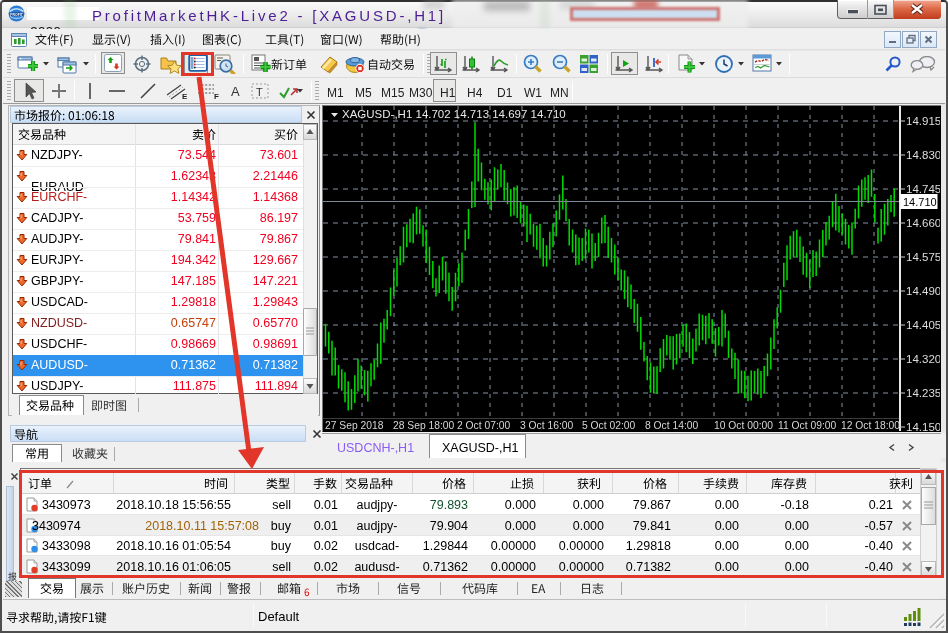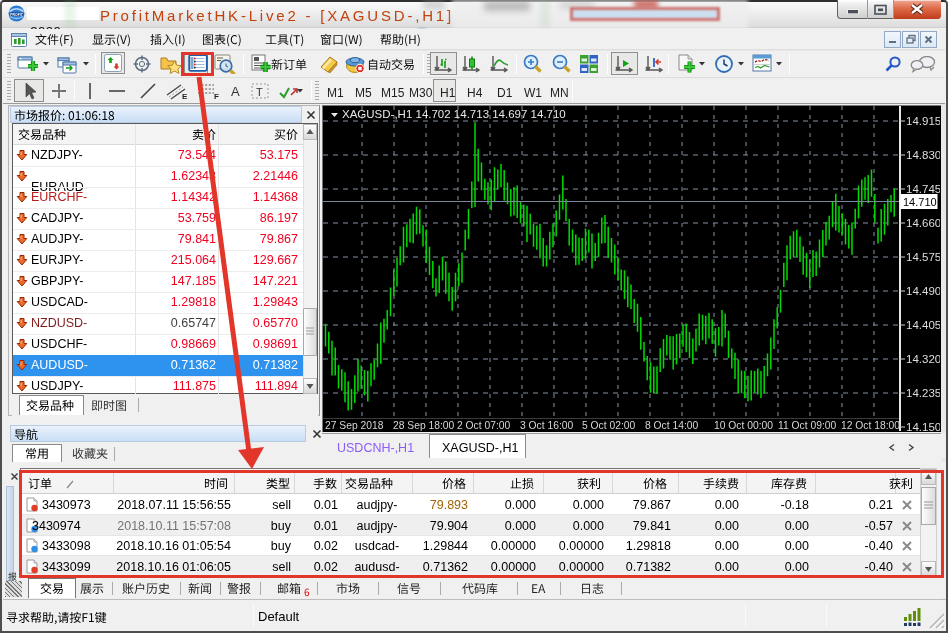--- a/index.html
+++ b/index.html
@@ -5,21 +5,21 @@
     <div style="position:absolute;left:0;top:0;width:948px;height:633px;border:2px solid #4e4e4e;border-top:2px solid #303030;border-radius:4px 4px 0 0;pointer-events:none"></div>
     <svg style="position:absolute;left:8px;top:5px" width="18" height="18" viewBox="0 0 18 18">
       <circle cx="8.5" cy="8.5" r="8" fill="#2a7bd4"></circle>
       <path d="M1.5 6.5 Q8.5 1 15.5 6.5" stroke="#bfdcf5" stroke-width="1.6" fill="none"></path>
       <path d="M2 11.5 Q8.5 15.5 15 11.5" stroke="#9cc6ec" stroke-width="1.4" fill="none"></path>
       <rect x="1.5" y="7.5" width="14" height="3.6" rx="1.8" fill="#0d3f86"></rect>
       <text x="8.5" y="10.6" font-size="3.4" fill="#fff" font-family="Liberation Sans" text-anchor="middle" font-weight="bold">PROFIT</text>
     </svg>
     <div style="position:absolute;left:27px;top:7px;width:72px;height:13px;background:#fff;filter:blur(0.5px)"></div>
     <div style="position:absolute;left:30px;top:24px;font:400 14px 'Liberation Sans',sans-serif;color:#1a1a1a;letter-spacing:0;white-space:nowrap;line-height:16px">2000</div>
-    <div style="position:absolute;left:100px;top:7px;font:400 15px 'Liberation Sans',sans-serif;color:#c2410c;letter-spacing:2.8px;white-space:nowrap;line-height:17px">ProfitMarketHK-Live2 - [XAGUSD-,H1]</div>
+    <div style="position:absolute;left:92px;top:7px;font:400 15px 'Liberation Sans',sans-serif;color:#4c1d95;letter-spacing:2.8px;white-space:nowrap;line-height:17px">ProfitMarketHK-Live2 - [XAGUSD-,H1]</div>
     <div style="position:absolute;left:452px;top:0px;width:296px;height:29px;background:rgba(238,238,238,0.8);filter:blur(2px)"></div>
     <div style="position:absolute;left:423px;top:0px;width:22px;height:9px;background:rgba(150,150,150,0.4);filter:blur(3px)"></div>
     <div style="position:absolute;left:484px;top:1px;width:46px;height:10px;background:rgba(125,125,125,0.45);filter:blur(3px)"></div>
     <div style="position:absolute;left:560px;top:1px;width:34px;height:8px;background:rgba(150,150,150,0.3);filter:blur(3px)"></div>
     <div style="position:absolute;left:634px;top:0px;width:24px;height:9px;background:rgba(196,74,64,0.75);filter:blur(2.5px)"></div>
     <div style="position:absolute;left:570px;top:7px;width:150px;height:14px;background:#ccdff0;border:3px solid rgba(205,80,70,0.75);filter:blur(1.2px)"></div>
     <div style="position:absolute;left:418px;top:29px;width:8px;height:11px;background:rgba(90,130,200,0.8);filter:blur(1.5px)"></div>
     <div style="position:absolute;left:64px;top:0px;width:12px;height:28px;background:rgba(140,200,140,0.18);filter:blur(2px)"></div>
     <div style="position:absolute;left:540px;top:0px;width:10px;height:28px;background:rgba(140,190,140,0.15);filter:blur(2px)"></div>
     <div style="position:absolute;left:837px;top:0;width:104px;height:19px;border:1px solid #606060;border-top:0;border-radius:0 0 4px 4px;background:linear-gradient(#fcfcfc,#e6e6e6 40%,#cfcfcf);box-shadow:inset 0 1px 0 #fff"></div>
@@ -325,21 +325,21 @@
       <path transform="scale(0.01200,-0.01200)" fill="#000" d="M531 120C664 60 801 -16 883 -77L931 -20C846 40 704 116 571 173ZM220 595C289 565 374 517 416 482L458 539C415 573 329 618 261 645ZM110 449C178 421 262 375 304 342L346 398C303 431 218 474 151 499ZM67 301V231H464C409 106 295 26 53 -19C67 -34 86 -63 92 -82C366 -27 487 74 543 231H937V301H563C585 397 590 510 594 642H518C515 506 511 393 487 301ZM849 776V774H111V703H825C802 650 773 597 748 559L809 528C850 586 895 676 931 758L876 780L863 776Z M1723 451V-78H1800V451ZM1440 450V313C1440 218 1429 65 1284 -36C1302 -48 1327 -71 1339 -88C1497 30 1515 197 1515 312V450ZM1597 842C1547 715 1435 565 1257 464C1274 451 1295 423 1304 406C1447 490 1549 602 1618 716C1697 596 1810 483 1918 419C1930 438 1953 465 1970 479C1853 541 1727 663 1655 784L1676 829ZM1268 839C1216 688 1130 538 1037 440C1051 423 1073 384 1081 366C1110 398 1139 435 1166 475V-80H1241V599C1279 669 1313 744 1340 818Z"></path>
     </svg>
     <div style="position:absolute;left:135px;top:124px;width:1px;height:270px;background:#e4e4e4"></div>
     <div style="position:absolute;left:218px;top:124px;width:1px;height:270px;background:#e4e4e4"></div>
     <svg style="position:absolute;left:16px;top:149px" width="12" height="12" viewBox="0 0 12 12">
       <path d="M4 1.5 H8 V5.5 H10.8 L6 11 L1.2 5.5 H4 Z" fill="#ef6a2a" stroke="#942800" stroke-width="1"></path>
       <path d="M5 3 v3" stroke="#ffc09a" stroke-width="1"></path>
     </svg>
     <div style="position:absolute;left:31px;top:148px;font:400 12.5px 'Liberation Sans',sans-serif;color:#000;letter-spacing:0;white-space:nowrap;line-height:14.5px">NZDJPY-</div>
     <div style="position:absolute;right:732px;top:148px;font:400 12.5px 'Liberation Sans',sans-serif;color:#f00120;letter-spacing:0;white-space:nowrap;line-height:14.5px">73.544</div>
-    <div style="position:absolute;right:650px;top:148px;font:400 12.5px 'Liberation Sans',sans-serif;color:#f00120;letter-spacing:0;white-space:nowrap;line-height:14.5px">53.175</div>
+    <div style="position:absolute;right:650px;top:148px;font:400 12.5px 'Liberation Sans',sans-serif;color:#f00120;letter-spacing:0;white-space:nowrap;line-height:14.5px">73.601</div>
     <div style="position:absolute;left:13px;top:166px;width:290px;height:1px;background:#ececec"></div>
     <svg style="position:absolute;left:16px;top:170px" width="12" height="12" viewBox="0 0 12 12">
       <path d="M4 1.5 H8 V5.5 H10.8 L6 11 L1.2 5.5 H4 Z" fill="#ef6a2a" stroke="#942800" stroke-width="1"></path>
       <path d="M5 3 v3" stroke="#ffc09a" stroke-width="1"></path>
     </svg>
     <div style="position:absolute;left:31px;top:180px;font:400 12.5px 'Liberation Sans',sans-serif;color:#000000;letter-spacing:0;white-space:nowrap;line-height:14.5px">EURAUD-</div>
     <div style="position:absolute;right:732px;top:169px;font:400 12.5px 'Liberation Sans',sans-serif;color:#f00120;letter-spacing:0;white-space:nowrap;line-height:14.5px">1.62343</div>
     <div style="position:absolute;right:650px;top:169px;font:400 12.5px 'Liberation Sans',sans-serif;color:#f00120;letter-spacing:0;white-space:nowrap;line-height:14.5px">2.21446</div>
     <div style="position:absolute;left:13px;top:187px;width:290px;height:1px;background:#ececec"></div>
     <svg style="position:absolute;left:16px;top:191px" width="12" height="12" viewBox="0 0 12 12">
@@ -364,21 +364,21 @@
     </svg>
     <div style="position:absolute;left:31px;top:232px;font:400 12.5px 'Liberation Sans',sans-serif;color:#000;letter-spacing:0;white-space:nowrap;line-height:14.5px">AUDJPY-</div>
     <div style="position:absolute;right:732px;top:232px;font:400 12.5px 'Liberation Sans',sans-serif;color:#f00120;letter-spacing:0;white-space:nowrap;line-height:14.5px">79.841</div>
     <div style="position:absolute;right:650px;top:232px;font:400 12.5px 'Liberation Sans',sans-serif;color:#f00120;letter-spacing:0;white-space:nowrap;line-height:14.5px">79.867</div>
     <div style="position:absolute;left:13px;top:250px;width:290px;height:1px;background:#ececec"></div>
     <svg style="position:absolute;left:16px;top:254px" width="12" height="12" viewBox="0 0 12 12">
       <path d="M4 1.5 H8 V5.5 H10.8 L6 11 L1.2 5.5 H4 Z" fill="#ef6a2a" stroke="#942800" stroke-width="1"></path>
       <path d="M5 3 v3" stroke="#ffc09a" stroke-width="1"></path>
     </svg>
     <div style="position:absolute;left:31px;top:253px;font:400 12.5px 'Liberation Sans',sans-serif;color:#000;letter-spacing:0;white-space:nowrap;line-height:14.5px">EURJPY-</div>
-    <div style="position:absolute;right:732px;top:253px;font:400 12.5px 'Liberation Sans',sans-serif;color:#f00120;letter-spacing:0;white-space:nowrap;line-height:14.5px">215.064</div>
+    <div style="position:absolute;right:732px;top:253px;font:400 12.5px 'Liberation Sans',sans-serif;color:#f00120;letter-spacing:0;white-space:nowrap;line-height:14.5px">194.342</div>
     <div style="position:absolute;right:650px;top:253px;font:400 12.5px 'Liberation Sans',sans-serif;color:#f00120;letter-spacing:0;white-space:nowrap;line-height:14.5px">129.667</div>
     <div style="position:absolute;left:13px;top:271px;width:290px;height:1px;background:#ececec"></div>
     <svg style="position:absolute;left:16px;top:275px" width="12" height="12" viewBox="0 0 12 12">
       <path d="M4 1.5 H8 V5.5 H10.8 L6 11 L1.2 5.5 H4 Z" fill="#ef6a2a" stroke="#942800" stroke-width="1"></path>
       <path d="M5 3 v3" stroke="#ffc09a" stroke-width="1"></path>
     </svg>
     <div style="position:absolute;left:31px;top:274px;font:400 12.5px 'Liberation Sans',sans-serif;color:#000;letter-spacing:0;white-space:nowrap;line-height:14.5px">GBPJPY-</div>
     <div style="position:absolute;right:732px;top:274px;font:400 12.5px 'Liberation Sans',sans-serif;color:#f00120;letter-spacing:0;white-space:nowrap;line-height:14.5px">147.185</div>
     <div style="position:absolute;right:650px;top:274px;font:400 12.5px 'Liberation Sans',sans-serif;color:#f00120;letter-spacing:0;white-space:nowrap;line-height:14.5px">147.221</div>
     <div style="position:absolute;left:13px;top:292px;width:290px;height:1px;background:#ececec"></div>
@@ -388,21 +388,21 @@
     </svg>
     <div style="position:absolute;left:31px;top:295px;font:400 12.5px 'Liberation Sans',sans-serif;color:#000;letter-spacing:0;white-space:nowrap;line-height:14.5px">USDCAD-</div>
     <div style="position:absolute;right:732px;top:295px;font:400 12.5px 'Liberation Sans',sans-serif;color:#f00120;letter-spacing:0;white-space:nowrap;line-height:14.5px">1.29818</div>
     <div style="position:absolute;right:650px;top:295px;font:400 12.5px 'Liberation Sans',sans-serif;color:#f00120;letter-spacing:0;white-space:nowrap;line-height:14.5px">1.29843</div>
     <div style="position:absolute;left:13px;top:313px;width:290px;height:1px;background:#ececec"></div>
     <svg style="position:absolute;left:16px;top:317px" width="12" height="12" viewBox="0 0 12 12">
       <path d="M4 1.5 H8 V5.5 H10.8 L6 11 L1.2 5.5 H4 Z" fill="#ef6a2a" stroke="#942800" stroke-width="1"></path>
       <path d="M5 3 v3" stroke="#ffc09a" stroke-width="1"></path>
     </svg>
     <div style="position:absolute;left:31px;top:316px;font:400 12.5px 'Liberation Sans',sans-serif;color:#7f1d1d;letter-spacing:0;white-space:nowrap;line-height:14.5px">NZDUSD-</div>
-    <div style="position:absolute;right:732px;top:316px;font:400 12.5px 'Liberation Sans',sans-serif;color:#404040;letter-spacing:0;white-space:nowrap;line-height:14.5px">0.65747</div>
+    <div style="position:absolute;right:732px;top:316px;font:400 12.5px 'Liberation Sans',sans-serif;color:#c2410c;letter-spacing:0;white-space:nowrap;line-height:14.5px">0.65747</div>
     <div style="position:absolute;right:650px;top:316px;font:400 12.5px 'Liberation Sans',sans-serif;color:#f00120;letter-spacing:0;white-space:nowrap;line-height:14.5px">0.65770</div>
     <div style="position:absolute;left:13px;top:334px;width:290px;height:1px;background:#ececec"></div>
     <svg style="position:absolute;left:16px;top:338px" width="12" height="12" viewBox="0 0 12 12">
       <path d="M4 1.5 H8 V5.5 H10.8 L6 11 L1.2 5.5 H4 Z" fill="#ef6a2a" stroke="#942800" stroke-width="1"></path>
       <path d="M5 3 v3" stroke="#ffc09a" stroke-width="1"></path>
     </svg>
     <div style="position:absolute;left:31px;top:337px;font:400 12.5px 'Liberation Sans',sans-serif;color:#000;letter-spacing:0;white-space:nowrap;line-height:14.5px">USDCHF-</div>
     <div style="position:absolute;right:732px;top:337px;font:400 12.5px 'Liberation Sans',sans-serif;color:#f00120;letter-spacing:0;white-space:nowrap;line-height:14.5px">0.98669</div>
     <div style="position:absolute;right:650px;top:337px;font:400 12.5px 'Liberation Sans',sans-serif;color:#f00120;letter-spacing:0;white-space:nowrap;line-height:14.5px">0.98691</div>
     <div style="position:absolute;left:13px;top:355px;width:290px;height:21px;background:#2e93ef"></div>
@@ -575,43 +575,43 @@
     </svg>
     <svg style="position:absolute;left:889.0px;top:488.0px;overflow:visible" width="1" height="1">
       <path transform="scale(0.01200,-0.01200)" fill="#000" d="M709 554C761 518 819 465 846 427L900 468C872 506 812 557 760 590ZM608 596V448L607 413H373V343H601C584 220 527 78 345 -34C364 -47 388 -66 401 -82C551 11 621 125 653 238C704 94 784 -17 904 -78C914 -59 937 -32 954 -18C815 43 729 176 685 343H942V413H678V448V596ZM633 840V760H373V840H299V760H62V692H299V610H373V692H633V615H707V692H942V760H707V840ZM325 590C304 566 278 541 248 517C221 548 186 578 143 606L94 566C136 538 168 509 193 478C146 447 93 418 41 396C55 383 76 361 86 346C135 368 184 395 230 425C246 396 257 365 264 334C215 265 119 190 39 156C55 142 74 117 84 99C148 134 221 192 275 251L276 211C276 109 268 38 244 9C236 -1 227 -6 213 -7C191 -10 153 -10 108 -7C121 -26 130 -53 131 -74C172 -76 209 -76 242 -70C264 -67 282 -57 295 -42C335 5 346 93 346 207C346 296 337 384 287 465C325 494 359 525 386 556Z M1593 721V169H1666V721ZM1838 821V20C1838 1 1831 -5 1812 -6C1792 -6 1730 -7 1659 -5C1670 -26 1682 -60 1687 -81C1779 -81 1835 -79 1868 -67C1899 -54 1913 -32 1913 20V821ZM1458 834C1364 793 1190 758 1042 737C1052 721 1062 696 1066 678C1128 686 1194 696 1259 709V539H1050V469H1243C1195 344 1107 205 1027 130C1040 111 1060 80 1068 59C1136 127 1206 241 1259 355V-78H1333V318C1384 270 1449 206 1479 173L1522 236C1493 262 1380 360 1333 396V469H1526V539H1333V724C1401 739 1464 757 1514 777Z"></path>
     </svg>
     <svg style="position:absolute;left:25px;top:497px" width="14" height="15" viewBox="0 0 14 15">
       <path d="M2 1 H9 L12 4 V14 H2 Z" fill="#fff" stroke="#999"></path>
       <path d="M9 1 L9 4 L12 4" fill="#e6e6e6" stroke="#999" stroke-width="0.8"></path>
       <circle cx="9.5" cy="11" r="3.2" fill="#e23d28"></circle>
     </svg>
     <div style="position:absolute;left:42px;top:498px;font:400 12.5px 'Liberation Sans',sans-serif;color:#000;letter-spacing:0;white-space:nowrap;line-height:14.5px">3430973</div>
-    <div style="position:absolute;right:717px;top:498px;font:400 12.5px 'Liberation Sans',sans-serif;color:#000;letter-spacing:0;white-space:nowrap;line-height:14.5px">2018.07.11 15:56:55</div>
+    <div style="position:absolute;right:717px;top:498px;font:400 12.5px 'Liberation Sans',sans-serif;color:#000;letter-spacing:0;white-space:nowrap;line-height:14.5px">2018.10.18 15:56:55</div>
     <div style="position:absolute;right:657px;top:498px;font:400 12.5px 'Liberation Sans',sans-serif;color:#000;letter-spacing:0;white-space:nowrap;line-height:14.5px">sell</div>
     <div style="position:absolute;right:610px;top:498px;font:400 12.5px 'Liberation Sans',sans-serif;color:#000;letter-spacing:0;white-space:nowrap;line-height:14.5px">0.01</div>
     <div style="position:absolute;left:377px;transform:translateX(-50%);top:498px;font:400 12.5px 'Liberation Sans',sans-serif;color:#000;letter-spacing:0;white-space:nowrap;line-height:14.5px">audjpy-</div>
-    <div style="position:absolute;right:480px;top:498px;font:400 12.5px 'Liberation Sans',sans-serif;color:#a16207;letter-spacing:0;white-space:nowrap;line-height:14.5px">79.893</div>
+    <div style="position:absolute;right:480px;top:498px;font:400 12.5px 'Liberation Sans',sans-serif;color:#14532d;letter-spacing:0;white-space:nowrap;line-height:14.5px">79.893</div>
     <div style="position:absolute;right:412px;top:498px;font:400 12.5px 'Liberation Sans',sans-serif;color:#000;letter-spacing:0;white-space:nowrap;line-height:14.5px">0.000</div>
     <div style="position:absolute;right:344px;top:498px;font:400 12.5px 'Liberation Sans',sans-serif;color:#000;letter-spacing:0;white-space:nowrap;line-height:14.5px">0.000</div>
     <div style="position:absolute;right:277px;top:498px;font:400 12.5px 'Liberation Sans',sans-serif;color:#000;letter-spacing:0;white-space:nowrap;line-height:14.5px">79.867</div>
     <div style="position:absolute;right:209px;top:498px;font:400 12.5px 'Liberation Sans',sans-serif;color:#000;letter-spacing:0;white-space:nowrap;line-height:14.5px">0.00</div>
     <div style="position:absolute;right:139px;top:498px;font:400 12.5px 'Liberation Sans',sans-serif;color:#000;letter-spacing:0;white-space:nowrap;line-height:14.5px">-0.18</div>
     <div style="position:absolute;right:55px;top:498px;font:400 12.5px 'Liberation Sans',sans-serif;color:#000;letter-spacing:0;white-space:nowrap;line-height:14.5px">0.21</div>
     <svg style="position:absolute;left:901px;top:499px" width="12" height="12" viewBox="0 0 12 12">
       <path d="M2 2 L10 10 M10 2 L2 10" stroke="#8a8a8a" stroke-width="2"></path>
     </svg>
     <div style="position:absolute;left:21px;top:514px;width:915px;height:1px;background:#e6e6e6"></div>
     <div style="position:absolute;left:21px;top:514.5px;width:915px;height:21px;background:#efefef"></div>
     <svg style="position:absolute;left:25px;top:517.5px" width="14" height="15" viewBox="0 0 14 15">
       <path d="M2 1 H9 L12 4 V14 H2 Z" fill="#fff" stroke="#999"></path>
       <path d="M9 1 L9 4 L12 4" fill="#e6e6e6" stroke="#999" stroke-width="0.8"></path>
       <circle cx="9.5" cy="11" r="3.2" fill="#2e8fe8"></circle>
     </svg>
     <div style="position:absolute;left:32px;top:518.5px;font:400 12.5px 'Liberation Sans',sans-serif;color:#000;letter-spacing:0;white-space:nowrap;line-height:14.5px">3430974</div>
-    <div style="position:absolute;right:717px;top:518.5px;font:400 12.5px 'Liberation Sans',sans-serif;color:#737373;letter-spacing:0;white-space:nowrap;line-height:14.5px">2018.10.11 15:57:08</div>
+    <div style="position:absolute;right:689px;top:518.5px;font:400 12.5px 'Liberation Sans',sans-serif;color:#a16207;letter-spacing:0;white-space:nowrap;line-height:14.5px">2018.10.11 15:57:08</div>
     <div style="position:absolute;right:657px;top:518.5px;font:400 12.5px 'Liberation Sans',sans-serif;color:#000;letter-spacing:0;white-space:nowrap;line-height:14.5px">buy</div>
     <div style="position:absolute;right:610px;top:518.5px;font:400 12.5px 'Liberation Sans',sans-serif;color:#000;letter-spacing:0;white-space:nowrap;line-height:14.5px">0.01</div>
     <div style="position:absolute;left:377px;transform:translateX(-50%);top:518.5px;font:400 12.5px 'Liberation Sans',sans-serif;color:#000;letter-spacing:0;white-space:nowrap;line-height:14.5px">audjpy-</div>
     <div style="position:absolute;right:480px;top:518.5px;font:400 12.5px 'Liberation Sans',sans-serif;color:#000;letter-spacing:0;white-space:nowrap;line-height:14.5px">79.904</div>
     <div style="position:absolute;right:412px;top:518.5px;font:400 12.5px 'Liberation Sans',sans-serif;color:#000;letter-spacing:0;white-space:nowrap;line-height:14.5px">0.000</div>
     <div style="position:absolute;right:344px;top:518.5px;font:400 12.5px 'Liberation Sans',sans-serif;color:#000;letter-spacing:0;white-space:nowrap;line-height:14.5px">0.000</div>
     <div style="position:absolute;right:277px;top:518.5px;font:400 12.5px 'Liberation Sans',sans-serif;color:#000;letter-spacing:0;white-space:nowrap;line-height:14.5px">79.841</div>
     <div style="position:absolute;right:209px;top:518.5px;font:400 12.5px 'Liberation Sans',sans-serif;color:#000;letter-spacing:0;white-space:nowrap;line-height:14.5px">0.00</div>
     <div style="position:absolute;right:139px;top:518.5px;font:400 12.5px 'Liberation Sans',sans-serif;color:#000;letter-spacing:0;white-space:nowrap;line-height:14.5px">0.00</div>
     <div style="position:absolute;right:55px;top:518.5px;font:400 12.5px 'Liberation Sans',sans-serif;color:#000;letter-spacing:0;white-space:nowrap;line-height:14.5px">-0.57</div>

